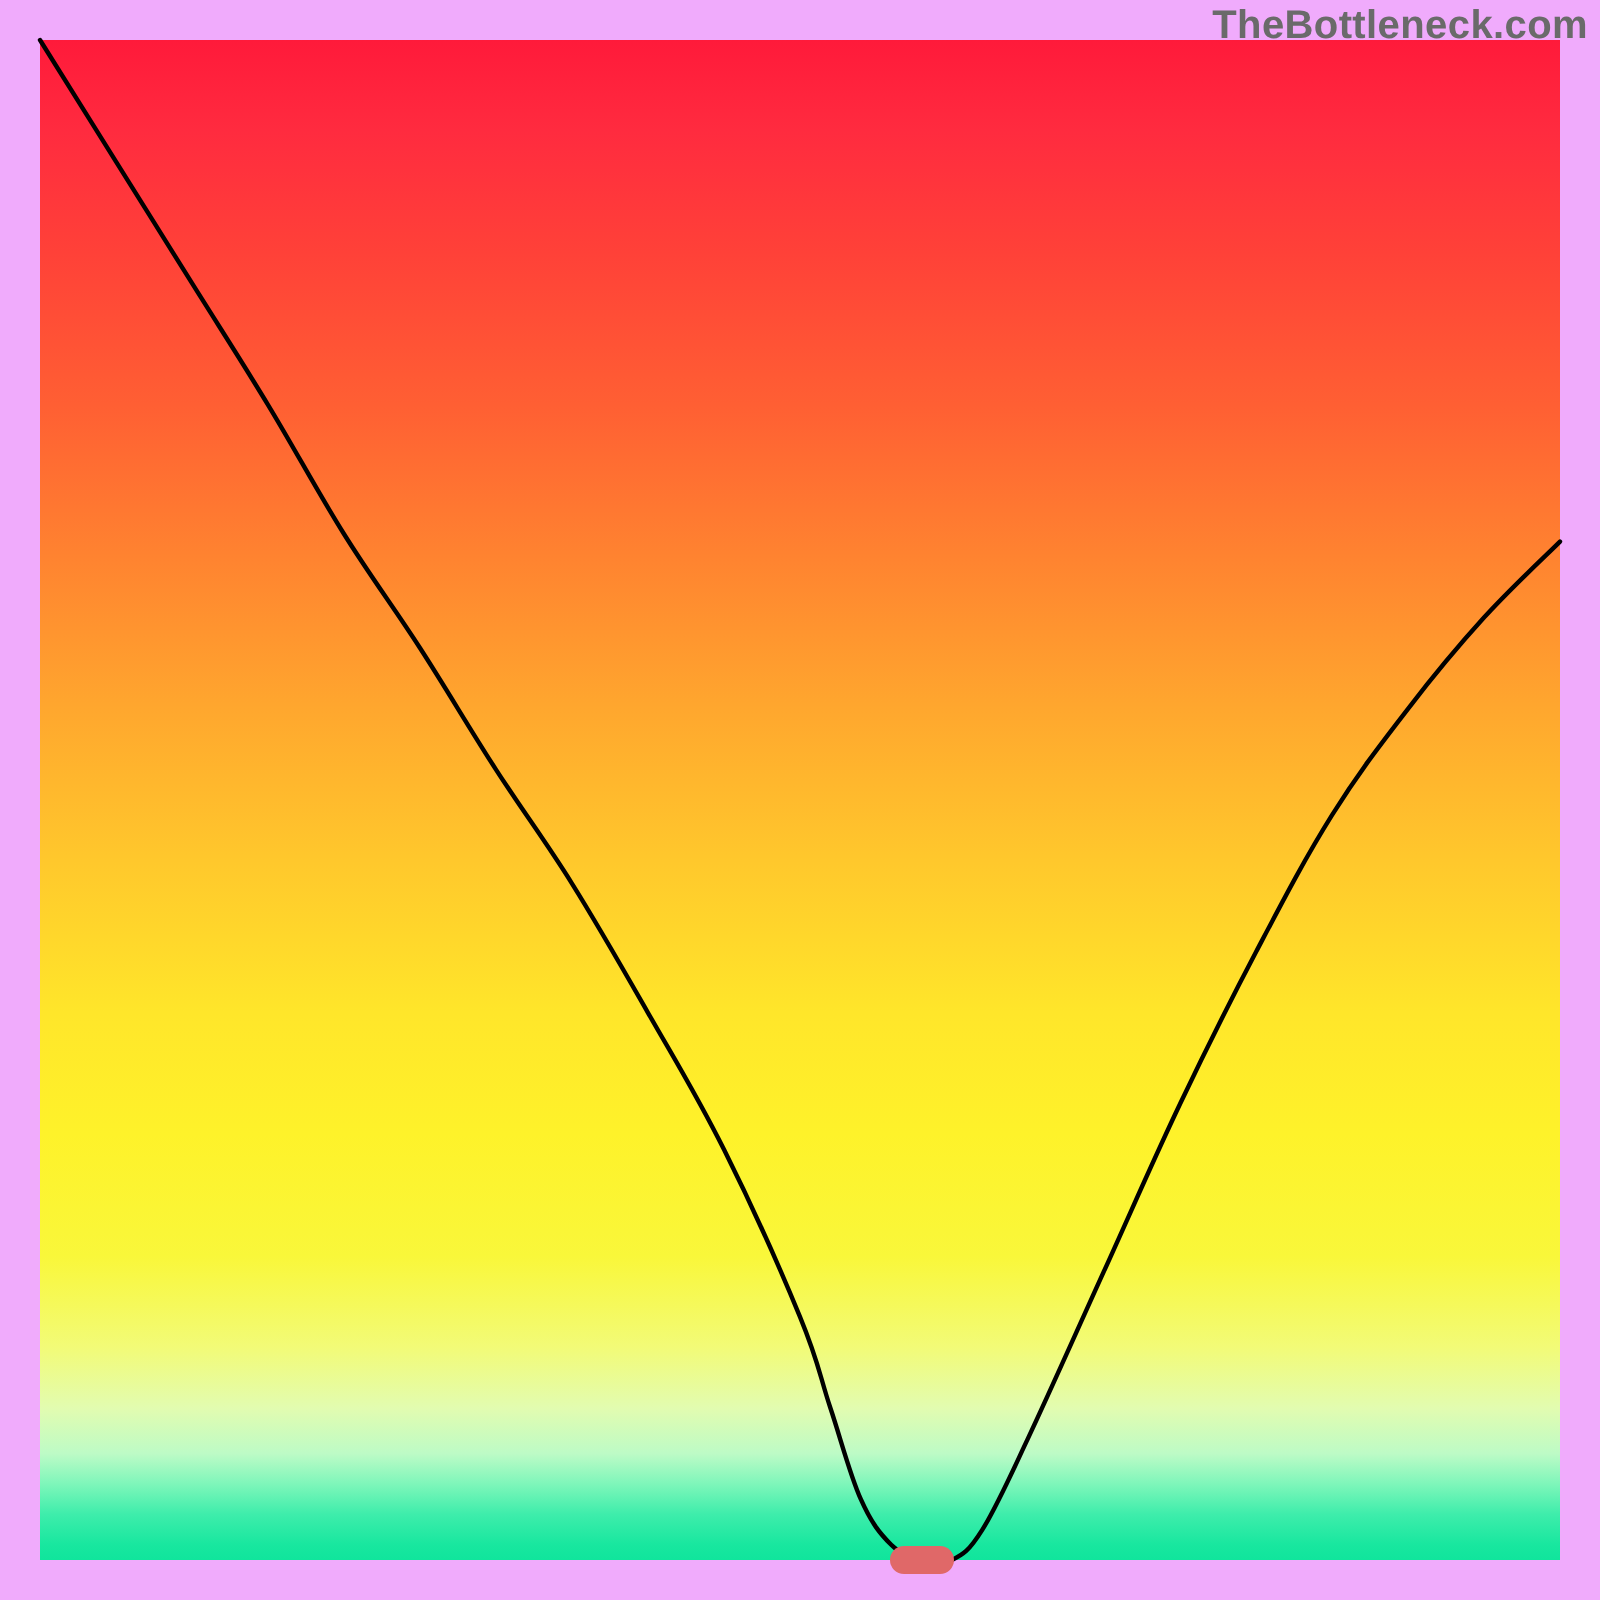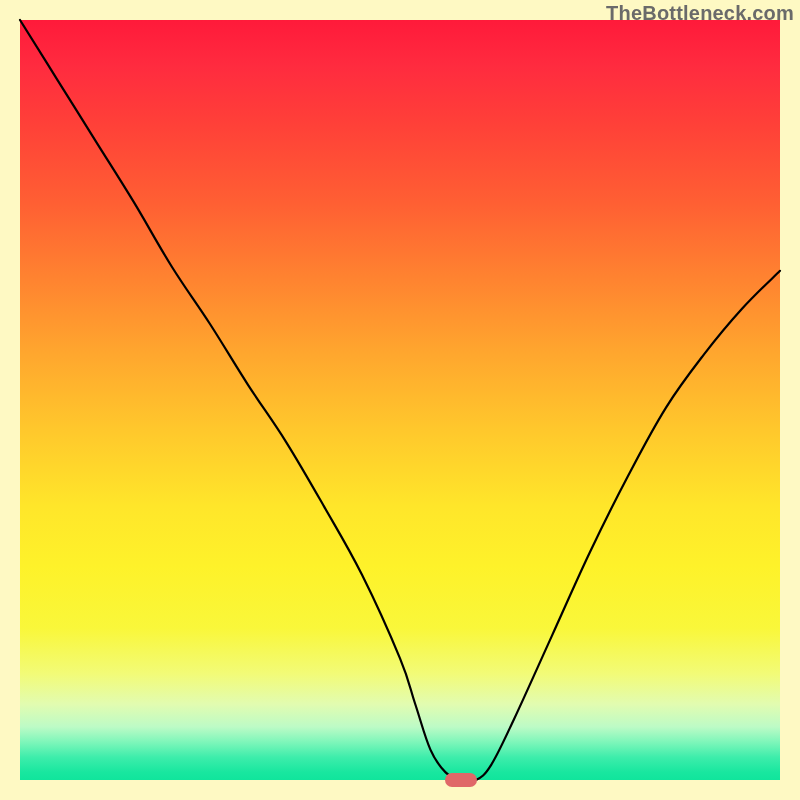--- a/index.html
+++ b/index.html
@@ -1,21 +1,21 @@
 <!DOCTYPE html>
 <html><head>
 <meta charset="utf-8">
 <style>
   * { margin: 0; padding: 0; box-sizing: border-box; }
   html, body { width: 800px; height: 800px; overflow: hidden; background: #000; }
   .frame {
     position: relative;
     width: 800px;
     height: 800px;
-    background: #fef9c3;
+    background: #f0abfc;
   }
   .plot-area {
     position: absolute;
     left: 20px;
     top: 20px;
     width: 760px;
     height: 760px;
     background: linear-gradient(to bottom,
       #ff1a3a 0%,
       #ff2b3f 6%,

